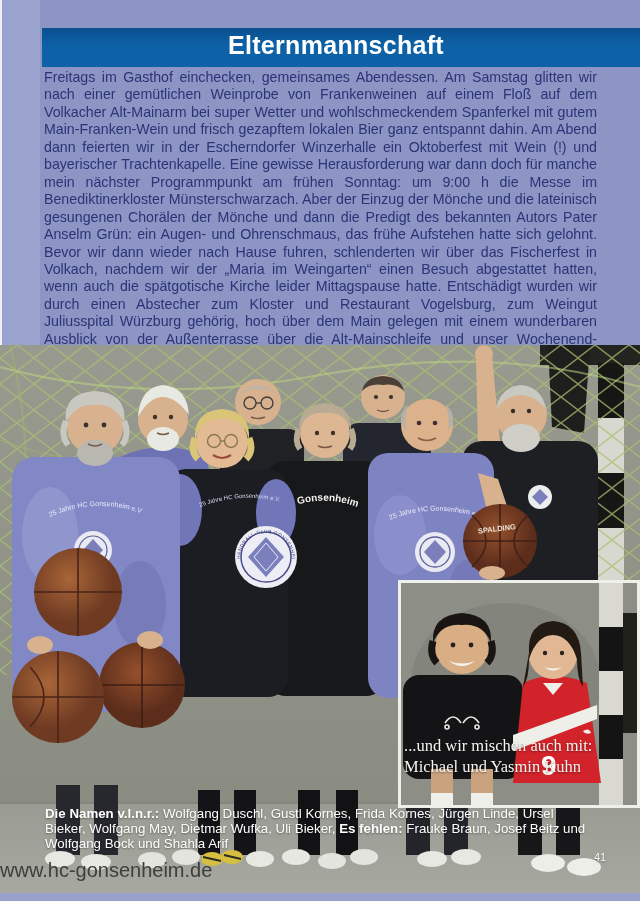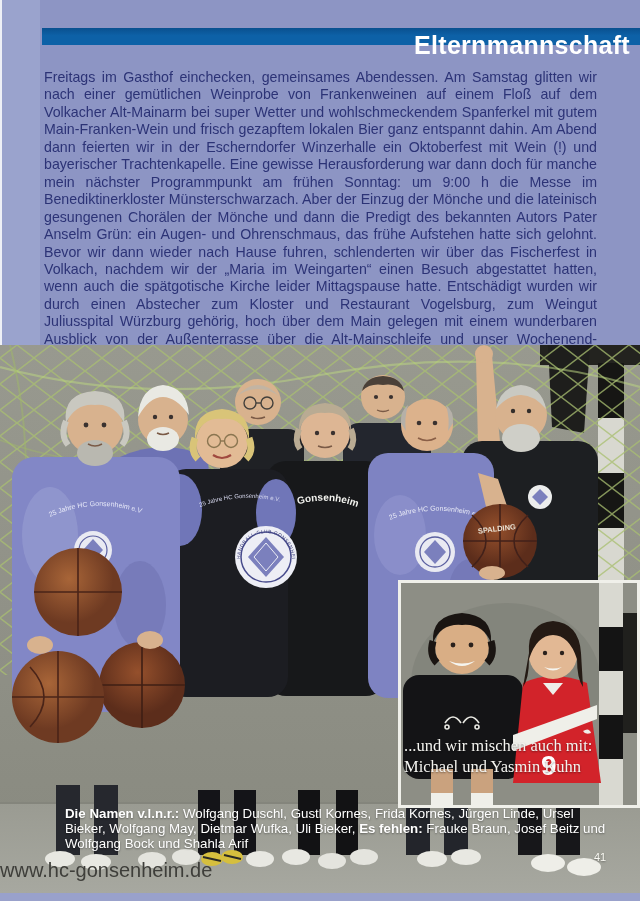--- a/index.html
+++ b/index.html
@@ -1,34 +1,34 @@
 <!DOCTYPE html>
 <html><head>
 <meta charset="utf-8">
 <style>
   html,body{margin:0;padding:0;background:#6a739f;}
   .page{position:relative;width:640px;height:901px;overflow:hidden;
         background:#8d95c4;font-family:"Liberation Sans",sans-serif;}
   .white-edge{position:absolute;left:0;top:0;width:2px;height:345px;background:#eef0f6;}
   .left-strip{position:absolute;left:2px;top:0;width:38px;height:345px;background:#9aa3cd;}
   .bottom-strip{position:absolute;left:0;top:893px;width:640px;height:8px;background:#99a1cb;}
-  .header-bar{position:absolute;left:42px;top:28px;width:598px;height:17px;
+  .header-bar{position:absolute;left:42px;top:28px;width:598px;height:39px;
         background:linear-gradient(180deg,#09508f 0%,#0d61a7 45%,#0d61a7 100%);
         color:#ffffff;font-weight:bold;font-size:25px;line-height:35px;
-        text-align:right;padding-right:10px;box-sizing:border-box;letter-spacing:.3px;}
+        text-align:center;padding-right:10px;box-sizing:border-box;letter-spacing:.3px;}
   .article{position:absolute;left:44px;top:69px;width:553px;color:#2c3376;}
   .article p{margin:0 0 5px 0;font-size:14.2px;line-height:17.45px;text-align:justify;}
   .article p.byline{text-align:left;margin-top:1px;}
   .main-photo{position:absolute;left:0;top:345px;width:640px;height:548px;}
   .inset-photo{position:absolute;left:398px;top:580px;width:242px;height:228px;
         box-sizing:border-box;border:3px solid #f0f0ea;background:#8d8e85;}
   .inset-caption{position:absolute;left:404px;top:735px;width:230px;color:#f4f4f0;
         font-size:16.5px;line-height:21px;text-shadow:0 1px 2px rgba(0,0,0,.45);font-family:Liberation Serif, serif;}
   .names-caption{position:absolute;left:45px;top:806px;width:552px;color:#ffffff;
-        font-size:13.3px;line-height:15px;text-shadow:0 1px 2px rgba(0,0,0,.4);margin-left:20px;}
+        font-size:13.3px;line-height:15px;text-shadow:0 1px 2px rgba(0,0,0,.4);}
   .website{position:absolute;left:0;top:859px;width:640px;
         color:#3e3e3a;font-size:20px;}
   .page-number{position:absolute;left:594px;top:851px;color:#fafaf4;font-size:11px;
         text-shadow:0 1px 2px rgba(0,0,0,.35);}
   svg text{font-family:"Liberation Sans",sans-serif;}
 </style>
 </head>
 <body>
 
 <div class="page">

